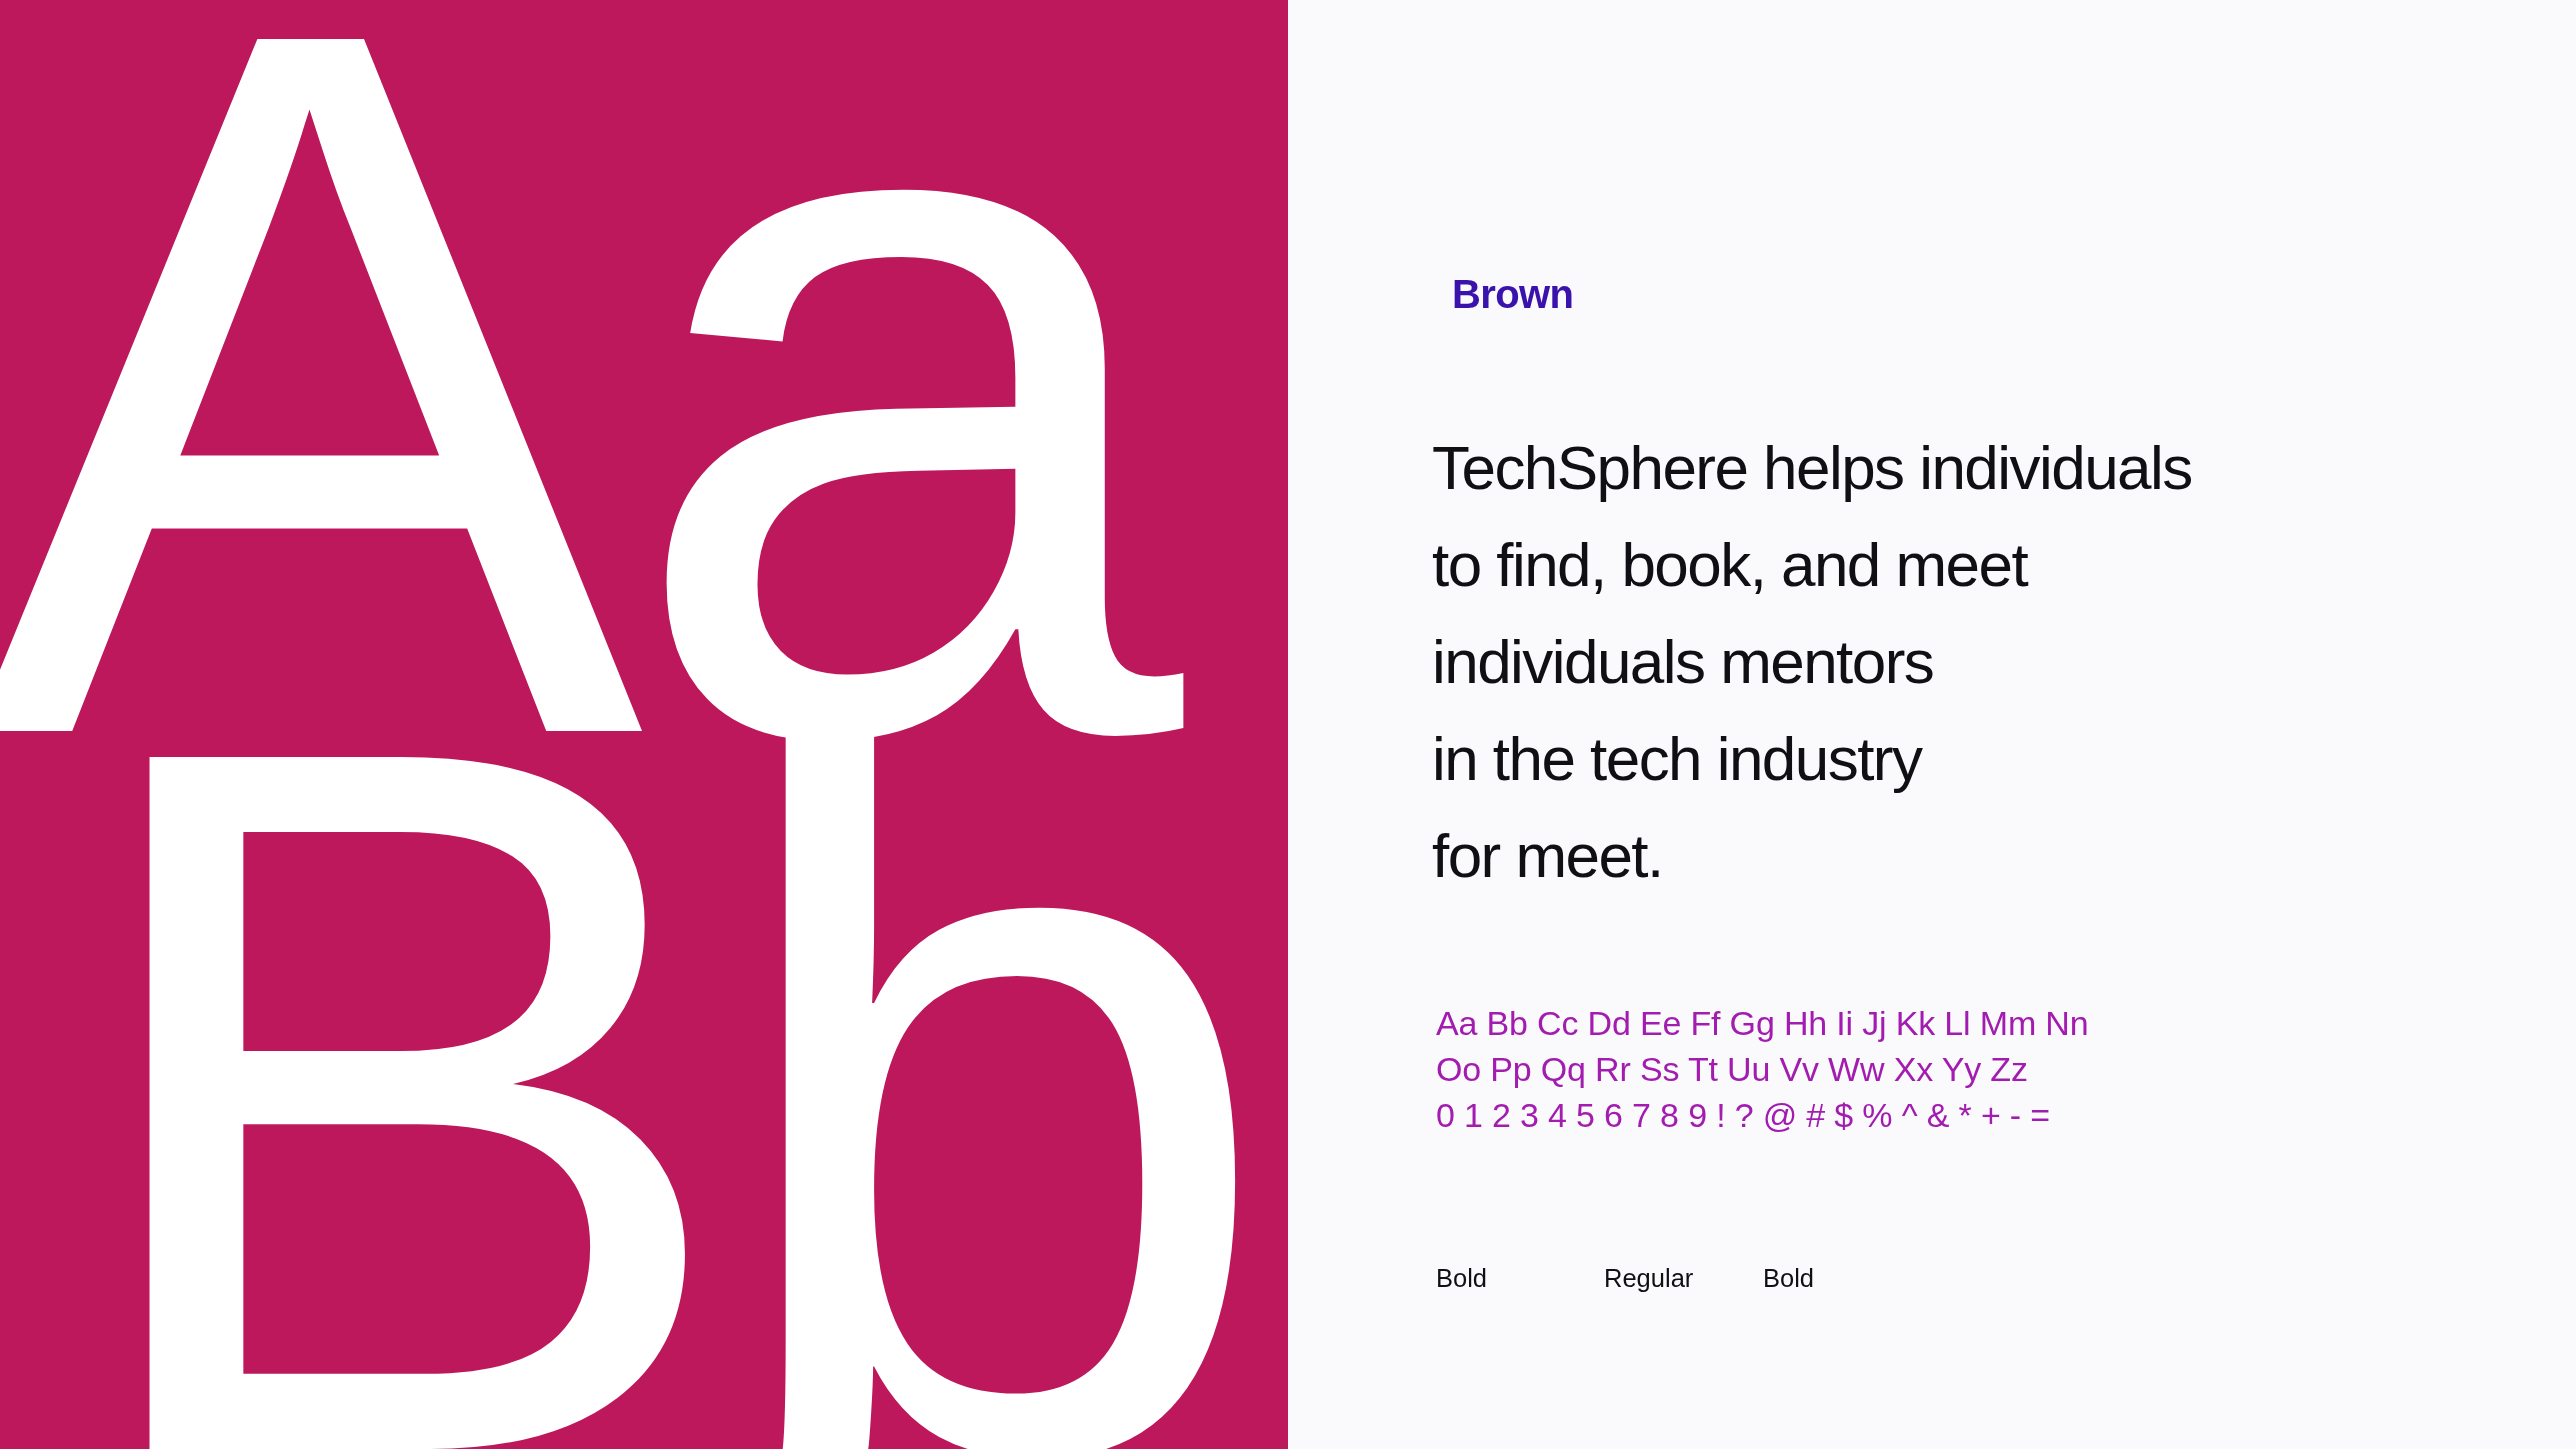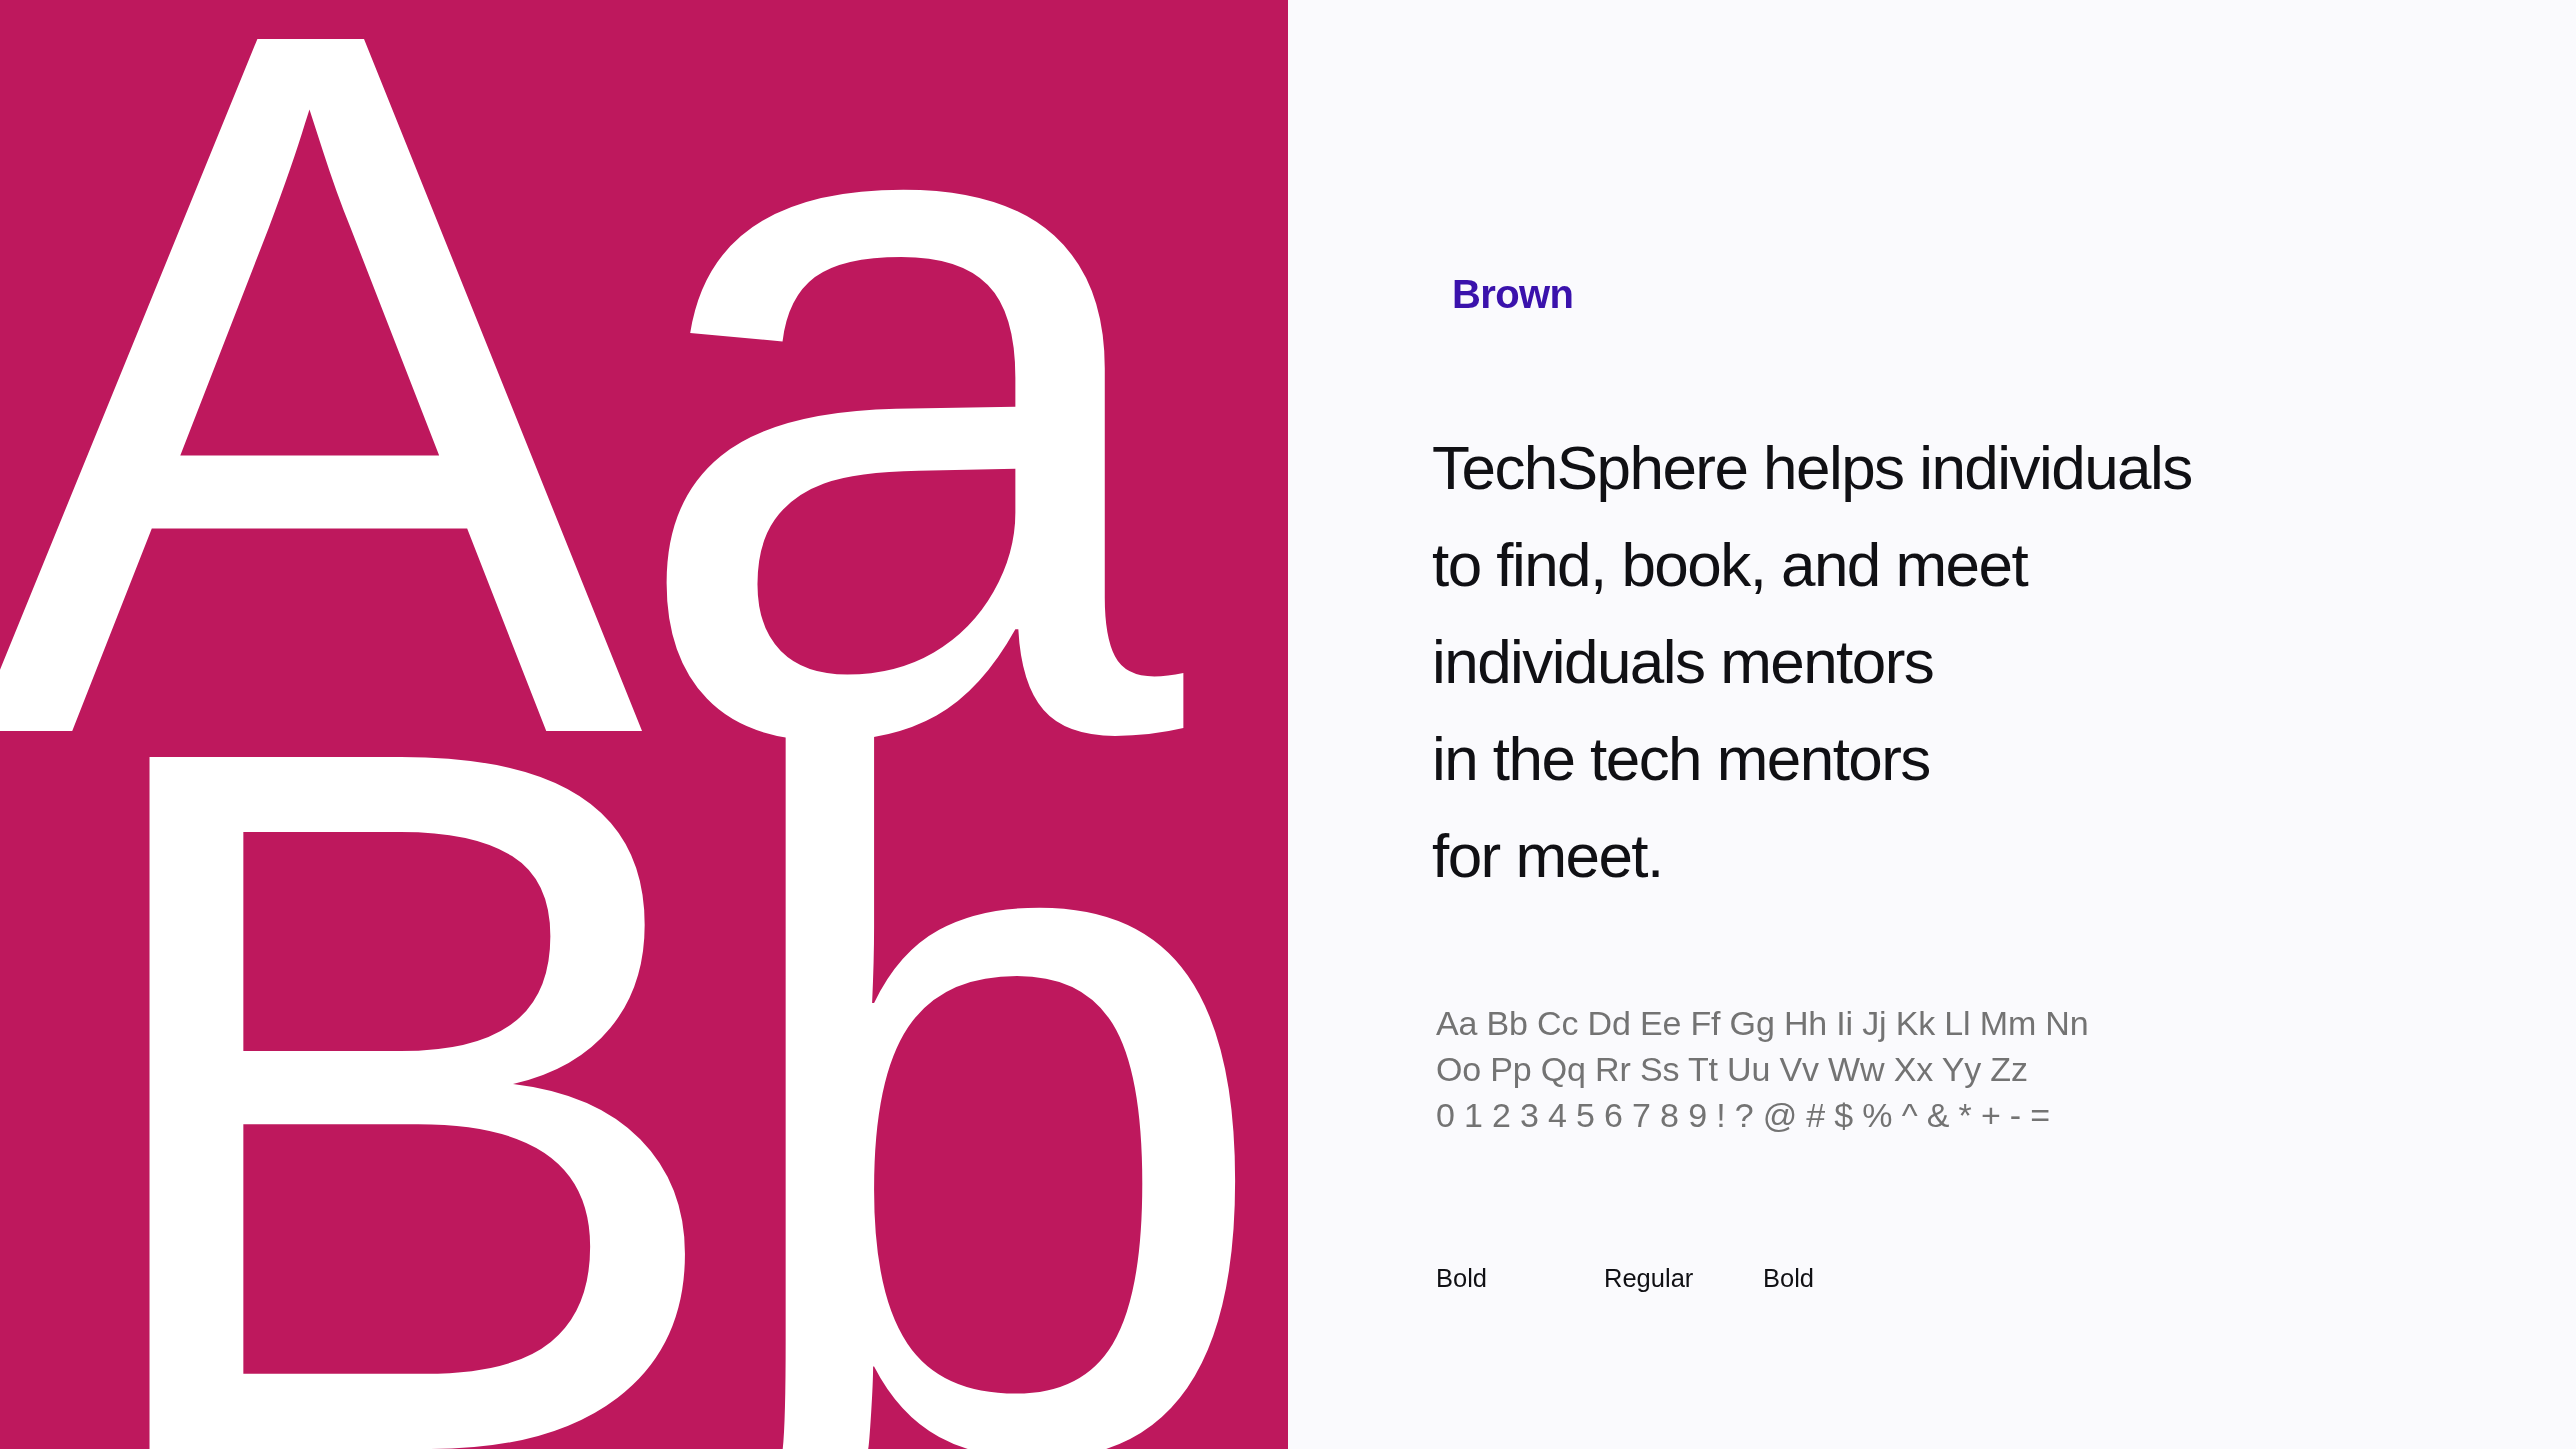--- a/index.html
+++ b/index.html
@@ -105,21 +105,21 @@
 
   .charset-block {
     position: absolute;
     top: 1000px;
     left: 0;
     width: 993px;
     font-size: 34px;
     font-weight: 400;
     line-height: 46px;
     letter-spacing: -0.005em;
-    color: #737373;
+    color: #a21caf;
   }
   .charset-block .charset-line {
     display: block;
     white-space: nowrap;
   }
 
   .weights-row {
     position: absolute;
     top: 1261px;
     left: 0;
@@ -150,21 +150,21 @@
 
   <section class="info-panel">
     <div class="info-inner">
 
       <h1 class="font-name">Brown</h1>
 
       <p class="sample-paragraph">
         <span class="sample-line">TechSphere helps individuals</span>
         <span class="sample-line">to find, book, and meet</span>
         <span class="sample-line">individuals mentors</span>
-        <span class="sample-line">in the tech mentors</span>
+        <span class="sample-line">in the tech industry</span>
         <span class="sample-line">for meet.</span>
       </p>
 
       <div class="charset-block">
         <span class="charset-line">Aa Bb Cc Dd Ee Ff Gg Hh Ii Jj Kk Ll Mm Nn</span>
         <span class="charset-line">Oo Pp Qq Rr Ss Tt Uu Vv Ww Xx Yy Zz</span>
         <span class="charset-line">0 1 2 3 4 5 6 7 8 9 ! ? @ # $ % ^ &amp; * + - =</span>
       </div>
 
       <div class="weights-row">

